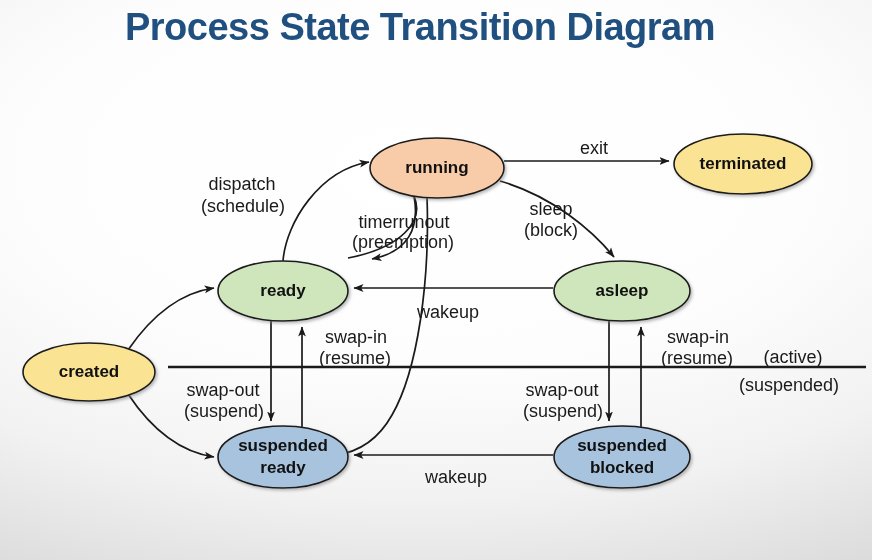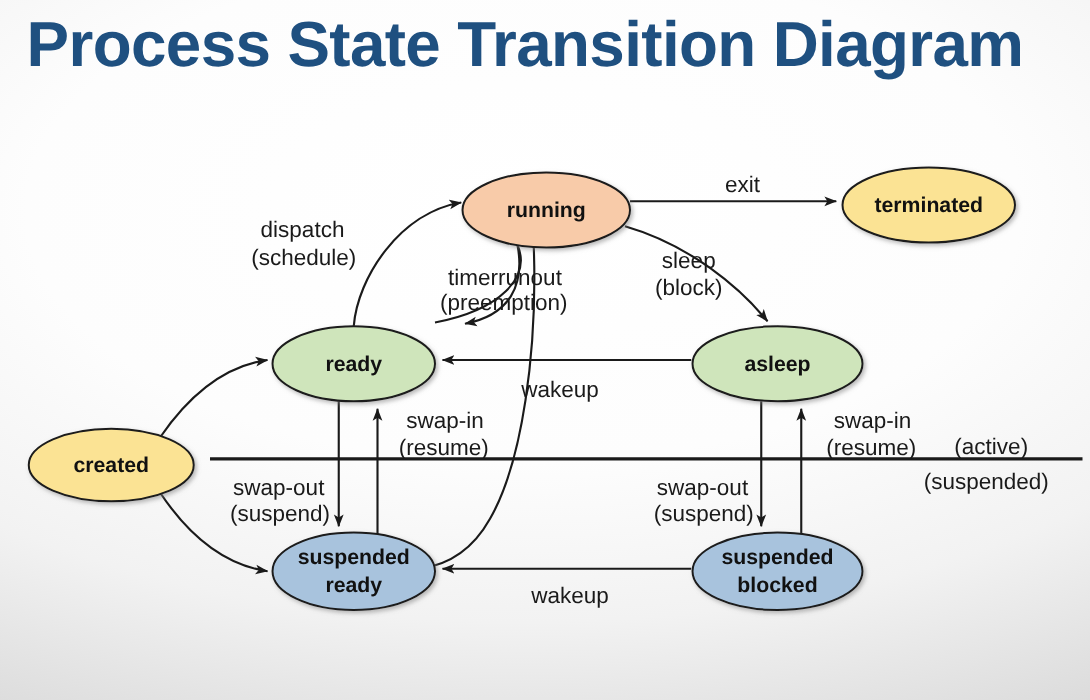--- a/index.html
+++ b/index.html
@@ -14,21 +14,21 @@
     overflow: hidden;
     background: radial-gradient(ellipse 120% 95% at 48% 30%, #ffffff 0%, #fdfdfd 38%, #f2f2f2 62%, #d9d9d9 88%, #c6c6c6 100%);
     font-family: "Liberation Sans", sans-serif;
   }
   #title {
     position: absolute;
     left: 0;
     top: 6px;
     width: 840px;
     text-align: center;
-    font-size: 51px;
+    font-size: 38px;
     font-weight: bold;
     color: #1f5080;
     letter-spacing: -0.5px;
     font-family: "Liberation Sans", sans-serif;
   }
   #diagram {
     position: absolute;
     left: 0;
     top: 0;
     width: 872px;

